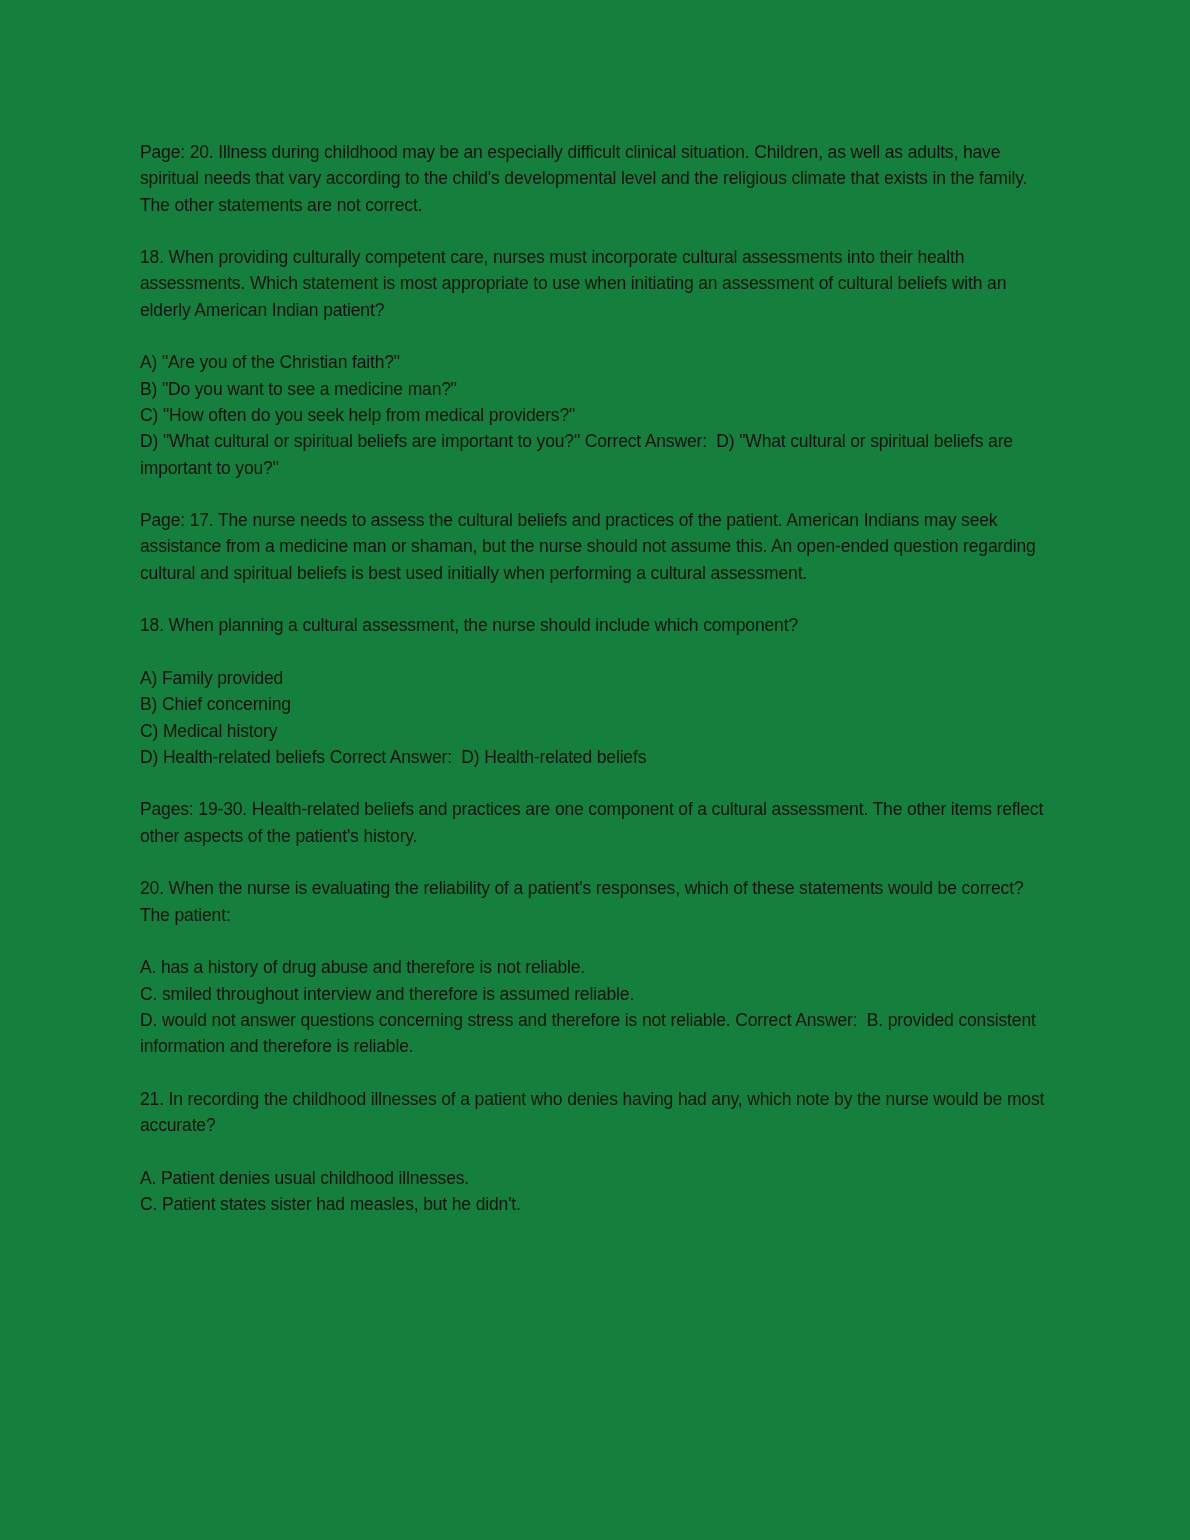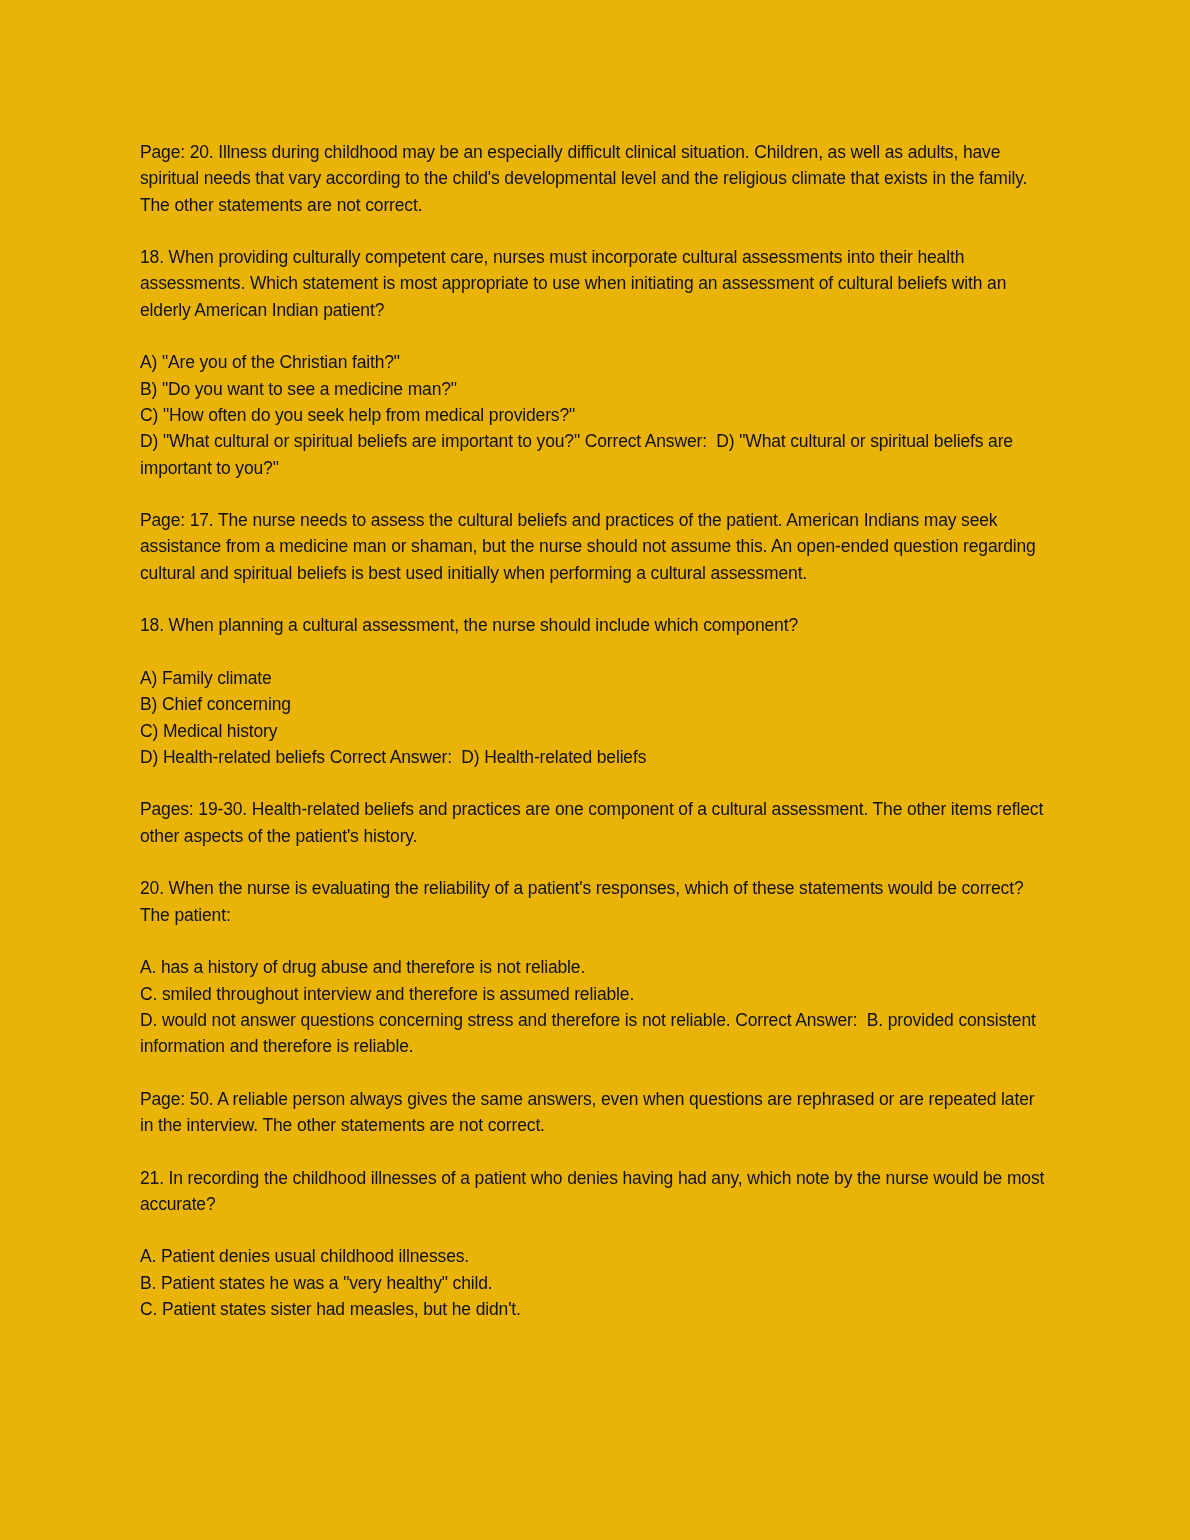--- a/index.html
+++ b/index.html
@@ -4,21 +4,21 @@
 <style>
   html, body {
     margin: 0;
     padding: 0;
     background: #ffffff;
   }
   .page {
     position: relative;
     width: 1190px;
     height: 1540px;
-    background: #eab308;
+    background: #15803d;
     box-sizing: border-box;
     padding: 139px 140px 0 140px;
     overflow: hidden;
     font-family: "Liberation Sans", "DejaVu Sans", sans-serif;
     font-size: 17.5px;
     line-height: 26.3px;
     color: #111111;
     letter-spacing: -0.15px;
   }
   .content {
@@ -55,48 +55,44 @@
 
     <div class="block">
       <p class="line">Page: 17. The nurse needs to assess the cultural beliefs and practices of the patient. American Indians may seek assistance from a medicine man or shaman, but the nurse should not assume this. An open-ended question regarding cultural and spiritual beliefs is best used initially when performing a cultural assessment.</p>
     </div>
 
     <div class="block">
       <p class="line">18. When planning a cultural assessment, the nurse should include which component?</p>
     </div>
 
     <div class="block">
-      <p class="line">A) Family climate</p>
+      <p class="line">A) Family provided</p>
       <p class="line">B) Chief concerning</p>
       <p class="line">C) Medical history</p>
       <p class="line">D) Health-related beliefs Correct Answer:  D) Health-related beliefs</p>
     </div>
 
     <div class="block">
       <p class="line">Pages: 19-30. Health-related beliefs and practices are one component of a cultural assessment. The other items reflect other aspects of the patient's history.</p>
     </div>
 
     <div class="block">
       <p class="line">20. When the nurse is evaluating the reliability of a patient's responses, which of these statements would be correct? The patient:</p>
     </div>
 
     <div class="block">
       <p class="line">A. has a history of drug abuse and therefore is not reliable.</p>
       <p class="line">C. smiled throughout interview and therefore is assumed reliable.</p>
       <p class="line">D. would not answer questions concerning stress and therefore is not reliable. Correct Answer:  B. provided consistent information and therefore is reliable.</p>
     </div>
 
-    <div class="block">
-      <p class="line">Page: 50. A reliable person always gives the same answers, even when questions are rephrased or are repeated later in the interview. The other statements are not correct.</p>
-    </div>
 
     <div class="block">
       <p class="line">21. In recording the childhood illnesses of a patient who denies having had any, which note by the nurse would be most accurate?</p>
     </div>
 
     <div class="block">
       <p class="line">A. Patient denies usual childhood illnesses.</p>
-      <p class="line">B. Patient states he was a "very healthy" child.</p>
       <p class="line">C. Patient states sister had measles, but he didn't.</p>
     </div>
 
   </div>
 </div>
 
 </body></html>

